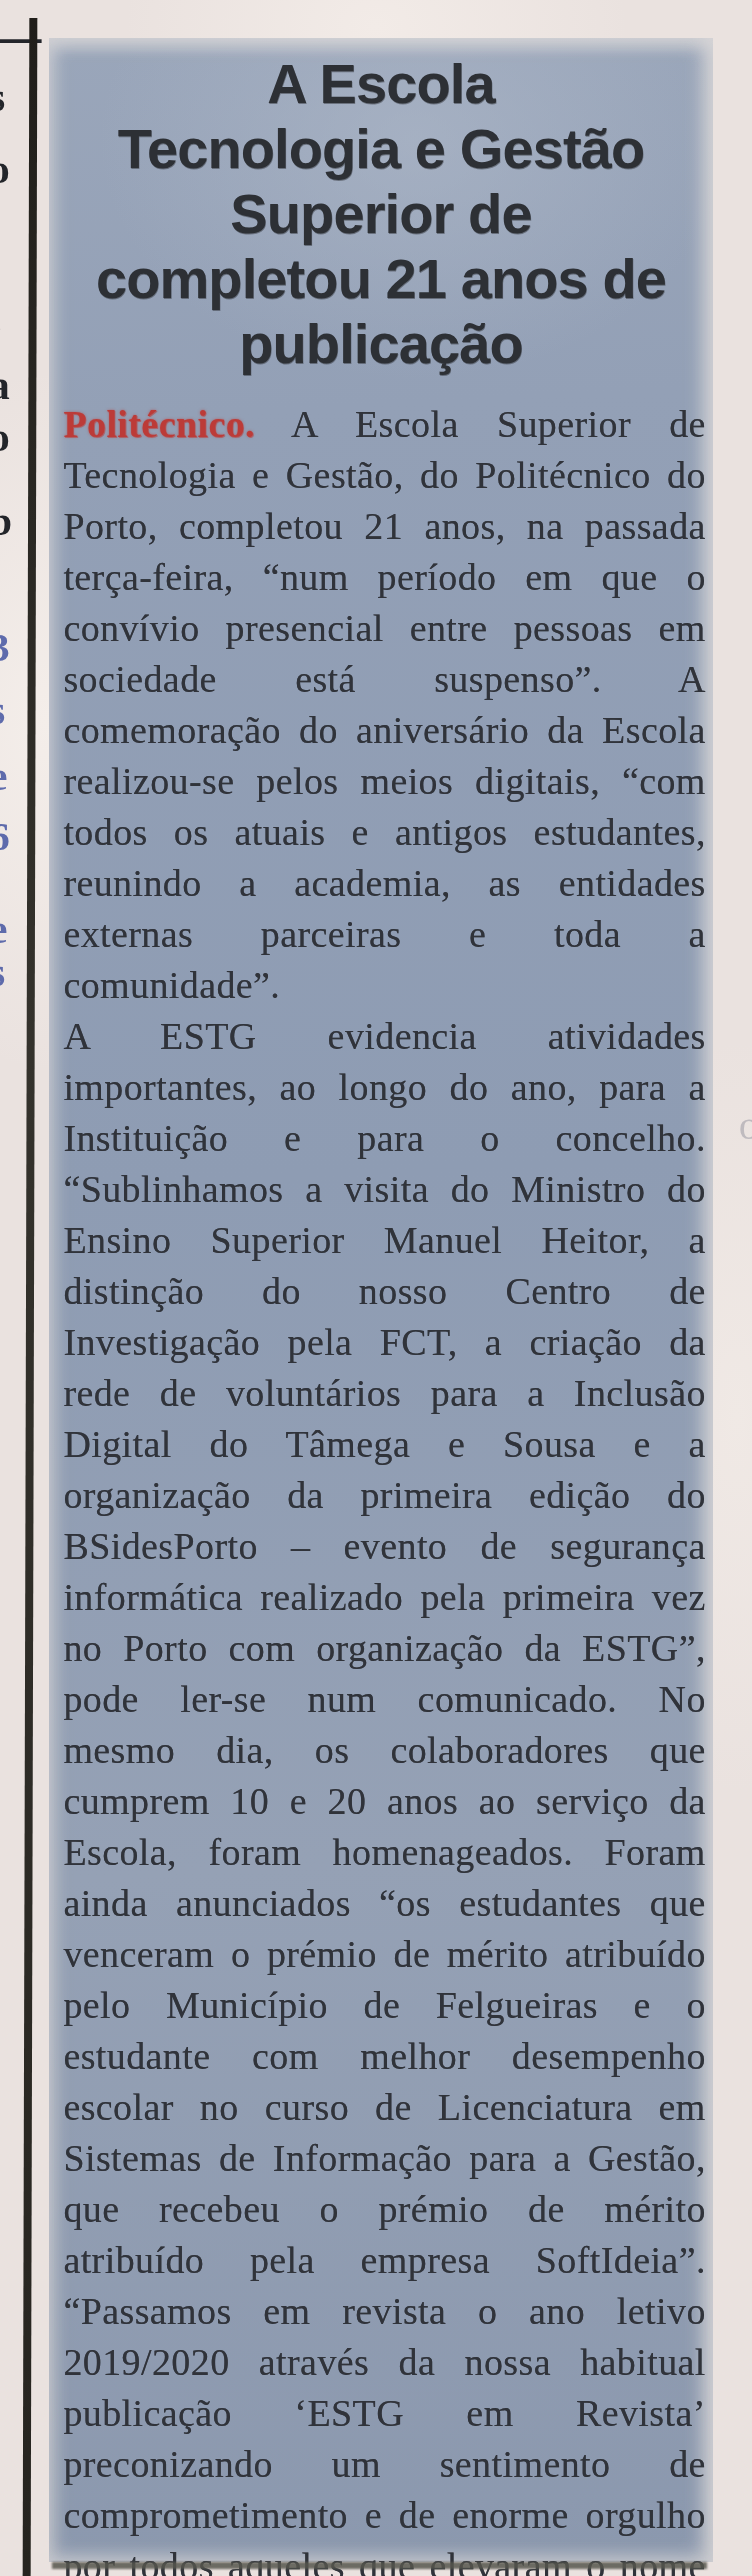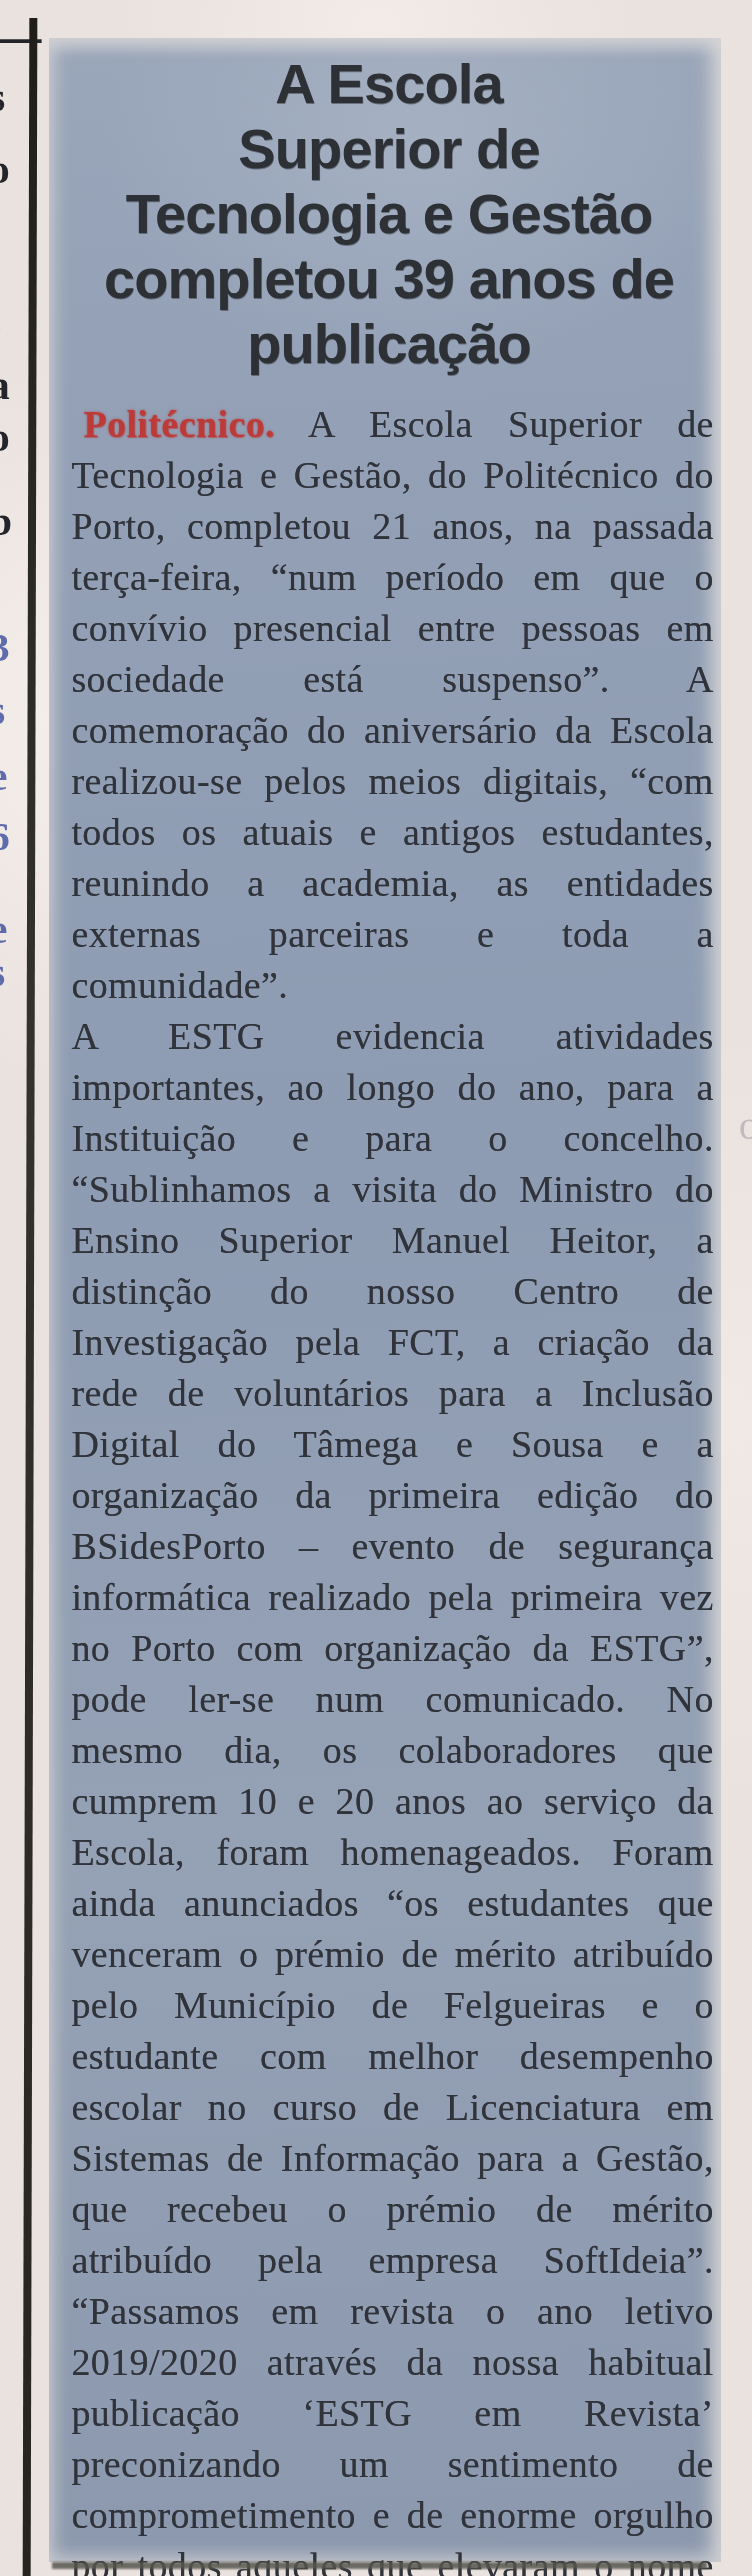--- a/index.html
+++ b/index.html
@@ -55,21 +55,20 @@
     position: absolute;
     left: 49px; top: 38px;
     width: 664px; height: 2524px;
     background:
       radial-gradient(ellipse 451px 343px at 55% 4%, rgba(176,186,202,.55) 0%, rgba(176,186,202,0) 70%),
       linear-gradient(177deg, #9aa6ba 0%, #93a0b6 15%, #8e9cb3 45%, #95a1b5 72%, #8b98ae 100%);
     box-shadow:
       inset 0 0 14.4px 8px rgba(235,228,224,0.38),
       inset -10.8px 0 20px rgba(235,228,224,0.45),
       inset 0 10.8px 14.4px rgba(235,228,224,0.30);
-    padding-left: 8px;
   }
 
   .clipping-shadow {
     position: absolute;
     left: 52px; top: 2562px;
     width: 655px; height: 7.2px;
     background: rgba(86,86,78,0.85);
     filter: blur(1.1px);
   }
 
@@ -98,21 +97,20 @@
     text-align: justify;
     text-shadow: 0 0 0.6px rgba(48,51,58,0.7);
     hyphens: auto;
   }
   .article-body p { margin: 0; }
 
   .kicker {
     color: #bc3b38;
     font-weight: bold;
     text-shadow: 0 0 2.7px rgba(188,59,56,0.65), 0.9px 0.5px 0 rgba(188,59,56,0.5);
-    margin-left: 12px;
   }
 </style>
 </head>
 <body>
 
 <div class="margin-fragments">
   <span class="fragment">—</span>
   <span class="fragment">s</span>
   <span class="fragment">o</span>
   <span class="fragment">l</span>
@@ -127,23 +125,23 @@
   <span class="fragment">e</span>
   <span class="fragment">s</span>
   <span class="fragment">o</span>
 </div>
 
 <div class="column-rule"></div>
 
 <article class="clipping">
   <h1 class="article-title">
     <span>A Escola</span>
+    <span>Tecnologia e Gestão</span>
     <span>Superior de</span>
-    <span>Tecnologia e Gestão</span>
-    <span>completou 39 anos de</span>
+    <span>completou 21 anos de</span>
     <span>publicação</span>
   </h1>
   <div class="article-body">
     <p><span class="kicker">Politécnico.</span><span> A Escola Superior de Tecnologia e Gestão, do Politécnico do Porto, completou 21 anos, na passada terça-feira, “num período em que o convívio presencial entre pessoas em sociedade está suspenso”. A comemoração do aniversário da Escola realizou-se pelos meios digitais, “com todos os atuais e antigos estudantes, reunindo a academia, as entidades externas parceiras e toda a comunidade”.</span></p>
     <p>A ESTG evidencia atividades importantes, ao longo do ano, para a Instituição e para o concelho. “Sublinhamos a visita do Ministro do Ensino Superior Manuel Heitor, a distinção do nosso Centro de Investigação pela FCT, a criação da rede de voluntários para a Inclusão Digital do Tâmega e Sousa e a organização da primeira edição do BSidesPorto – evento de segurança informática realizado pela primeira vez no Porto com organização da ESTG”, pode ler-se num comunicado. No mesmo dia, os colaboradores que cumprem 10 e 20 anos ao serviço da Escola, foram homenageados. Foram ainda anunciados “os estudantes que venceram o prémio de mérito atribuído pelo Município de Felgueiras e o estudante com melhor desempenho escolar no curso de Licenciatura em Sistemas de Informação para a Gestão, que recebeu o prémio de mérito atribuído pela empresa SoftIdeia”. “Passamos em revista o ano letivo 2019/2020 através da nossa habitual publicação ‘ESTG em Revista’ preconizando um sentimento de comprometimento e de enorme orgulho por todos aqueles que elevaram o nome da Escola a diferentes níveis e que neste último ano letivo de alguma forma se destacaram”, referem.</p>
   </div>
 </article>
 
 <div class="clipping-shadow"></div>
 

